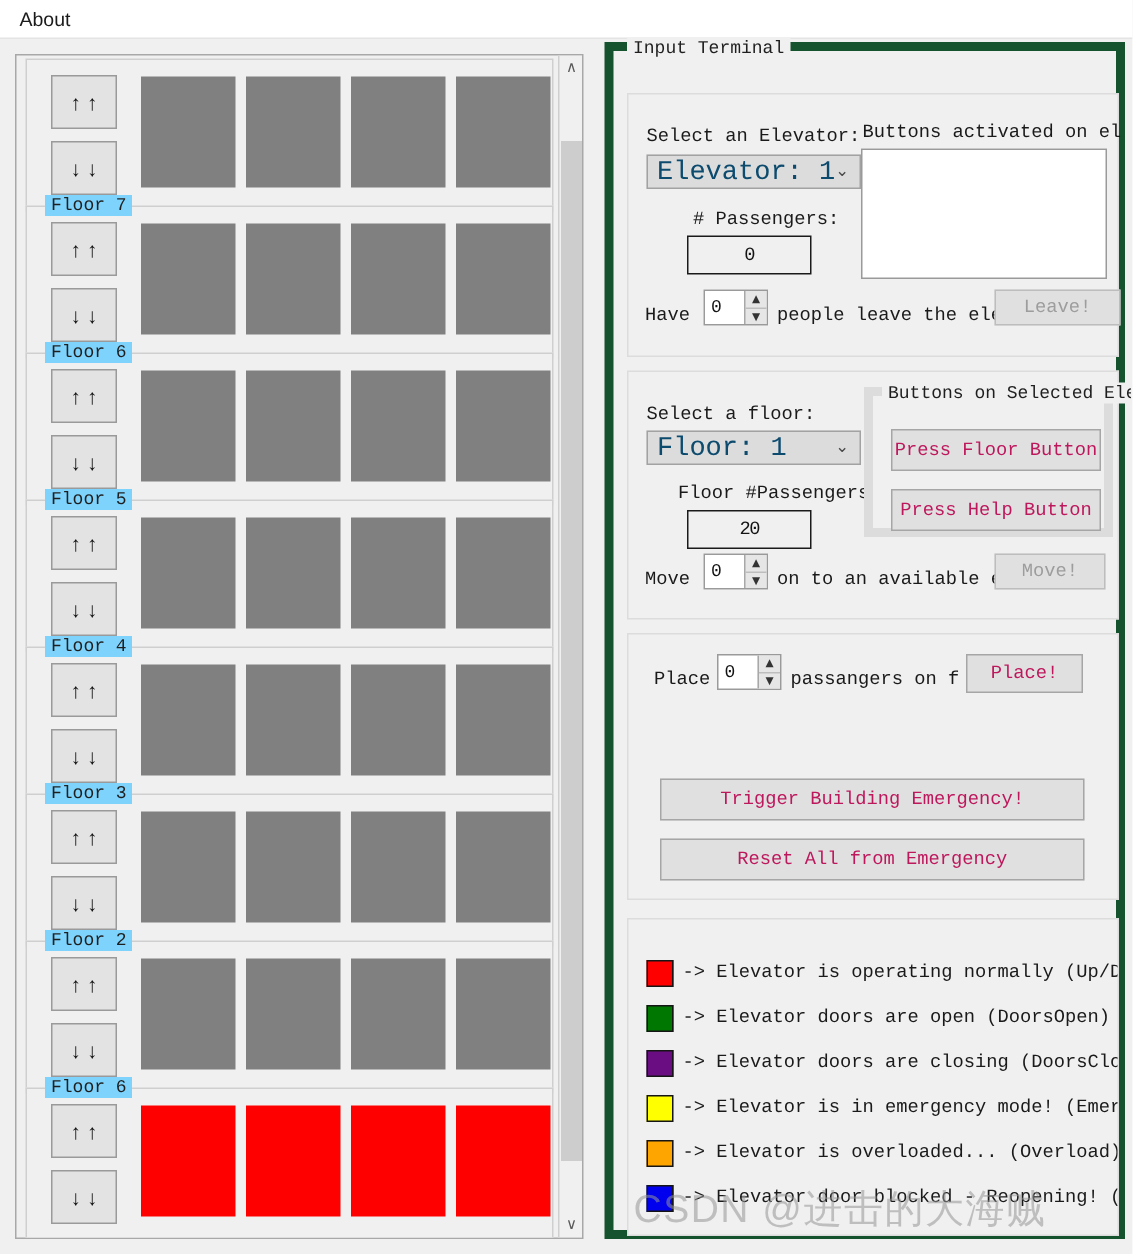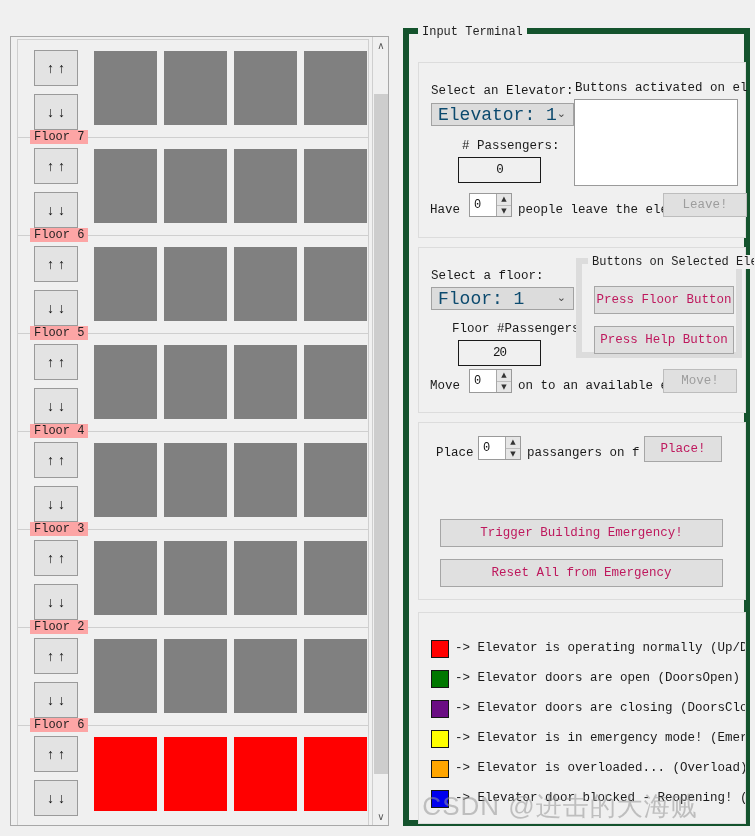--- a/index.html
+++ b/index.html
@@ -48,21 +48,21 @@
     position: absolute; left: 0; top: 0; width: 362px; height: 788px;
     overflow: hidden;
   }
   .floor {
     position: absolute; left: 6px; width: 352px; height: 102px;
     border: 1px solid #cfcfcf;
     background: #f0f0f0;
   }
   .floor > .legend {
     position: absolute; top: -8px; left: 12px;
-    background: #fca5a5; padding: 0 4px;
+    background: #7dd3fc; padding: 0 4px;
     font-family: "Liberation Mono", monospace;
     font-size: 12px; color: #1f1f1f; white-space: nowrap;
   }
   .callpanel {
     position: absolute; left: 7px; top: 6px; width: 63px; height: 90px;
   }
   .callbtn {
     position: absolute; left: 9px; width: 44px; height: 36px;
     background: #e3e3e3; border: 1px solid #9a9a9a;
     display: flex; align-items: center; justify-content: center;
@@ -181,20 +181,23 @@
     font-family: "Liberation Sans", sans-serif;
     font-size: 26px; color: rgba(150,150,150,0.55);
     white-space: nowrap; pointer-events: none; letter-spacing: 1px;
   }
 </style>
 </head>
 <body>
 
 <div id="app">
 
+  <div class="menubar">
+    <div class="item">About</div>
+  </div>
 
   <div id="building-pane">
     <div id="building-viewport">
         <div class="floor" style="top: 2px;">
           <div class="callpanel">
             <div class="callbtn up">↑ ↑</div>
             <div class="callbtn down">↓ ↓</div>
           </div>
           <div class="shaftrow">
             <div class="car" style="left: 0px; background: rgb(128, 128, 128);"></div>

